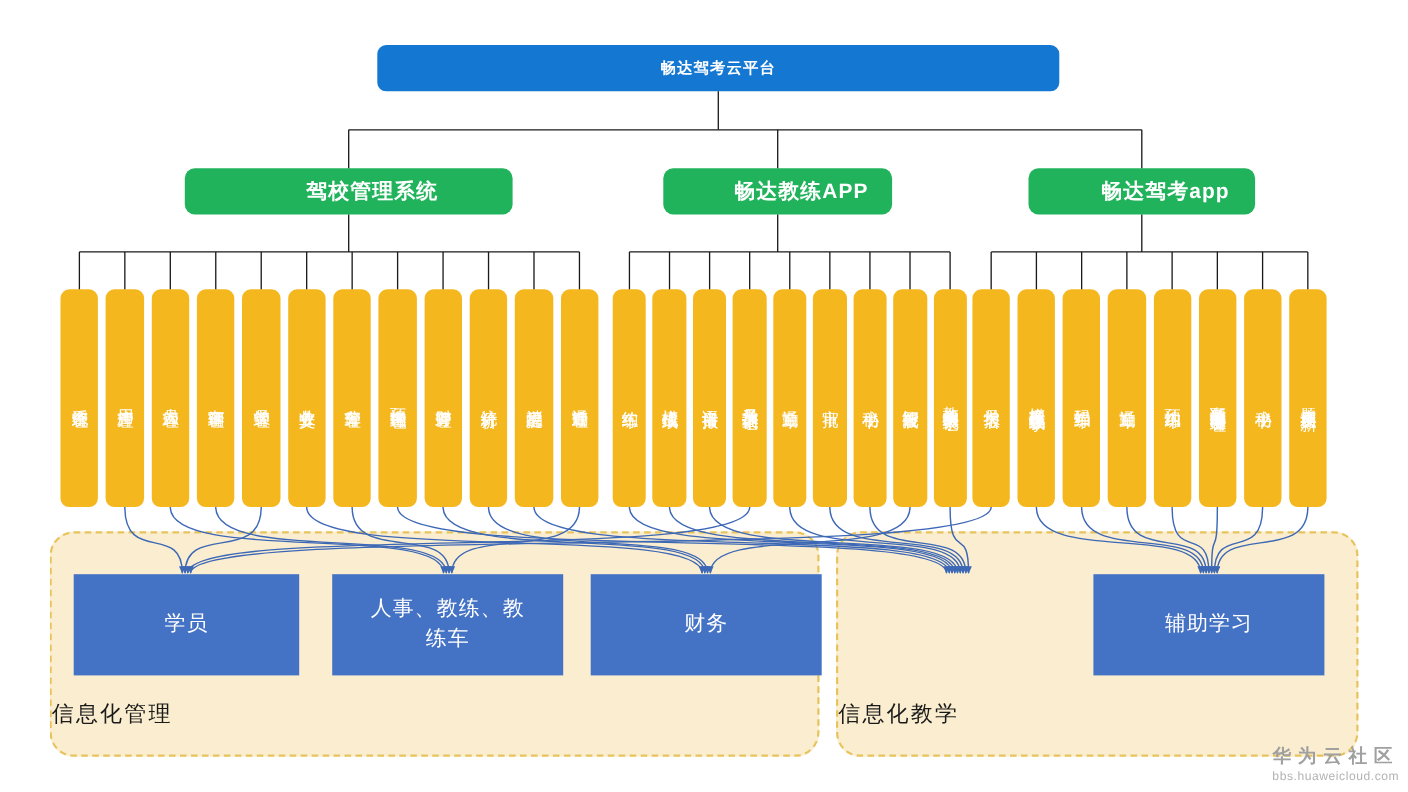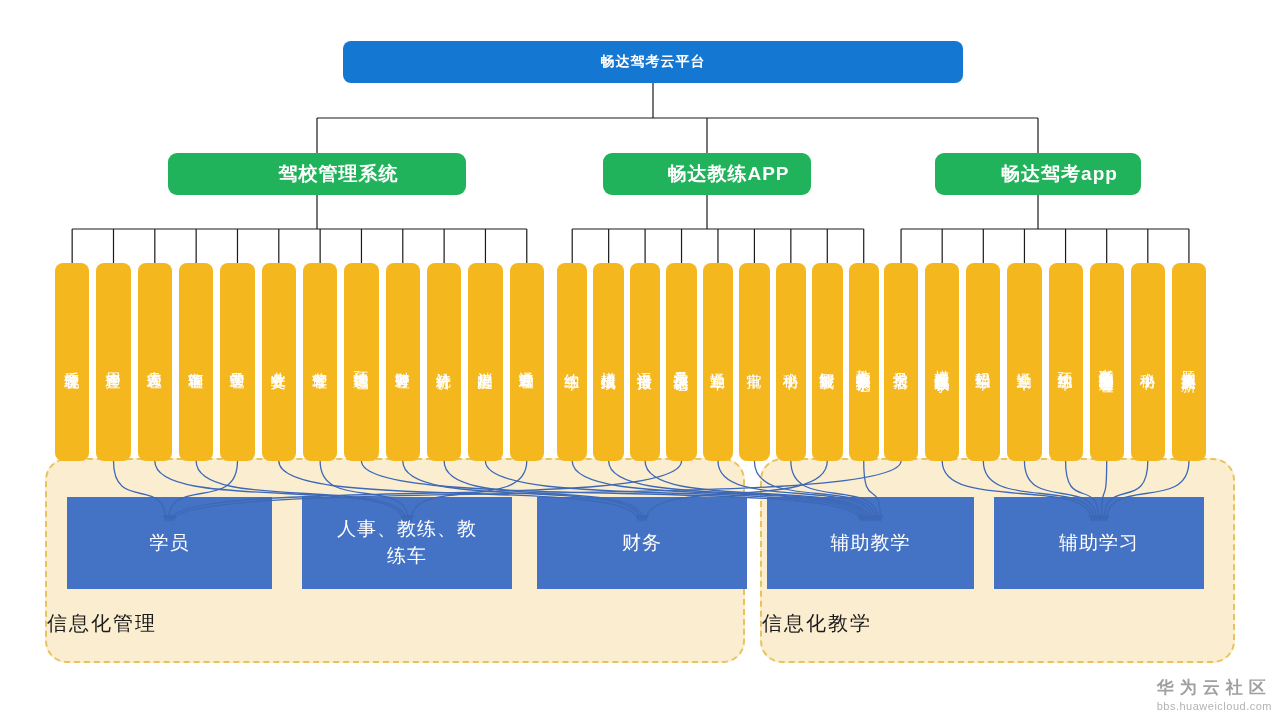--- a/index.html
+++ b/index.html
@@ -26,21 +26,21 @@
   .lg3{left:884px;width:322px;gap:7px;}
   .leaf{
     flex:1 1 0;background:var(--amber);border-radius:8px;display:flex;
     align-items:center;justify-content:center;color:#fff;
   }
   .leaf span{
     writing-mode:vertical-rl;text-orientation:upright;font-size:15px;
     letter-spacing:1px;line-height:1;white-space:nowrap;
   }
   .category{
-    position:absolute;top:458px;height:205px;background:var(--beige);
+    position:absolute;top:483px;height:205px;background:var(--beige);
     border:2px dashed var(--beige-border);border-radius:22px;box-sizing:border-box;z-index:1;
   }
   .cat1{left:45px;width:700px;}
   .cat2{left:760px;width:475px;}
   .target{
     position:absolute;top:37px;height:92px;background:var(--target-blue);
     display:flex;align-items:center;justify-content:center;color:#fff;
     font-size:19px;text-align:center;z-index:2;letter-spacing:1px;line-height:1.4;
   }
   .t1{left:20px;width:205px;}
@@ -253,23 +253,20 @@
     <div class="target t2">
       <span>人事、教练、教练车</span>
     </div>
     <div class="target t3">
       <span>财务</span>
     </div>
     <div class="catlabel">信息化管理</div>
   </div>
 
   <div class="category cat2">
-    <div class="target t4">
-      <span>辅助教学</span>
-    </div>
     <div class="target t5">
       <span>辅助学习</span>
     </div>
     <div class="catlabel">信息化教学</div>
   </div>
 
   <div class="watermark">
     <div class="wm1">华为云社区</div>
     <div class="wm2">bbs.huaweicloud.com</div>
   </div>

